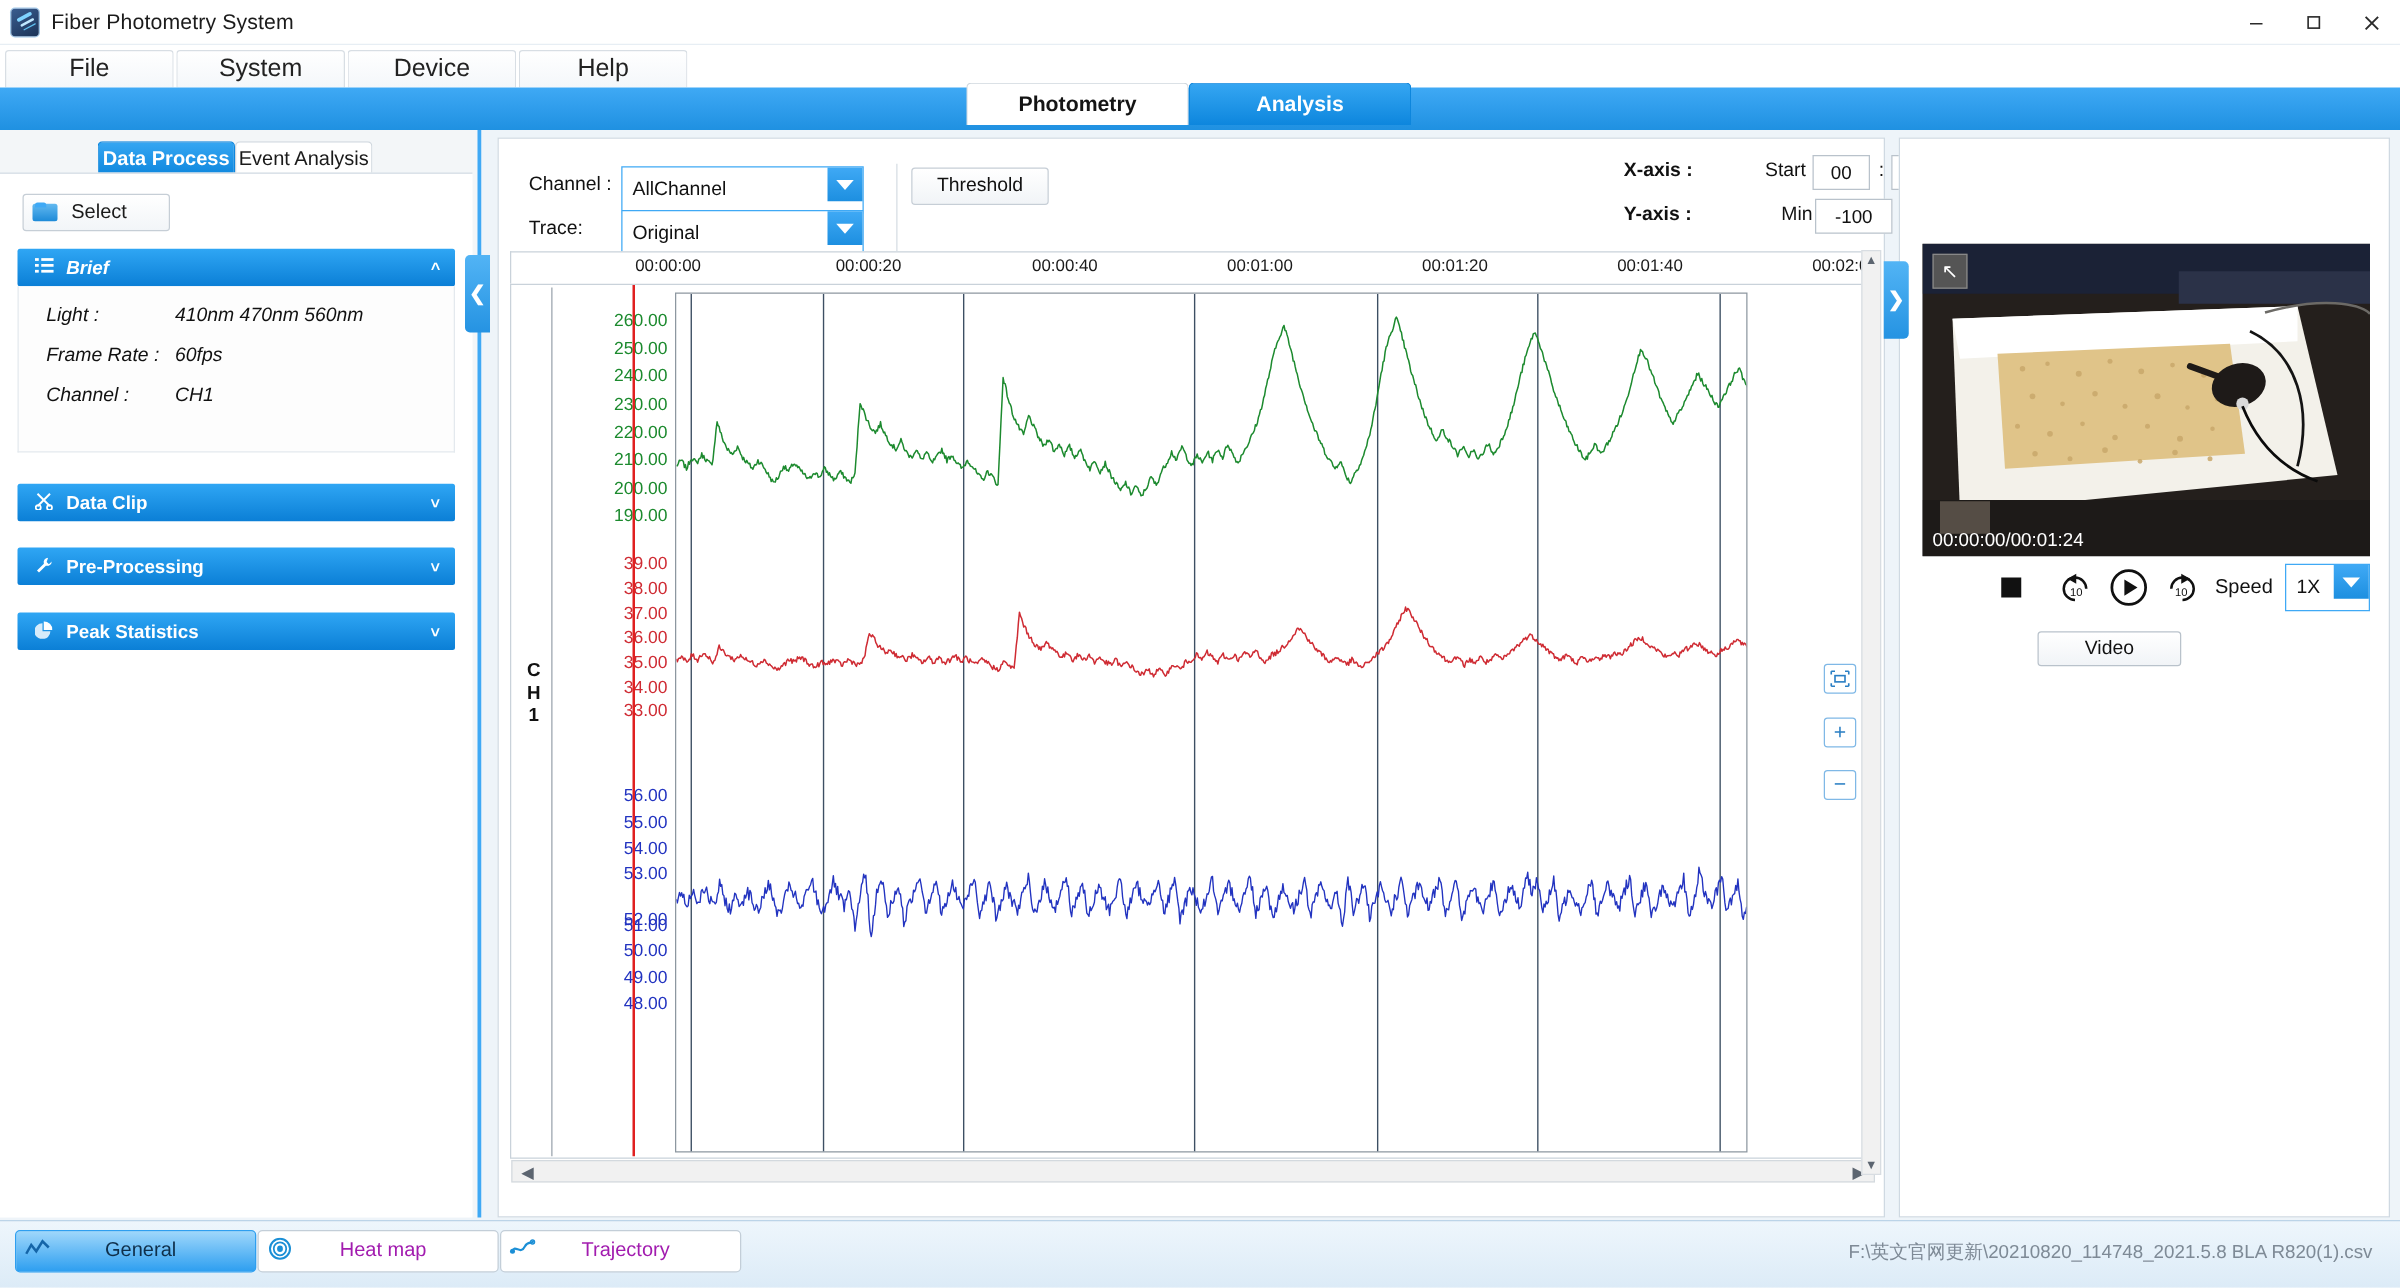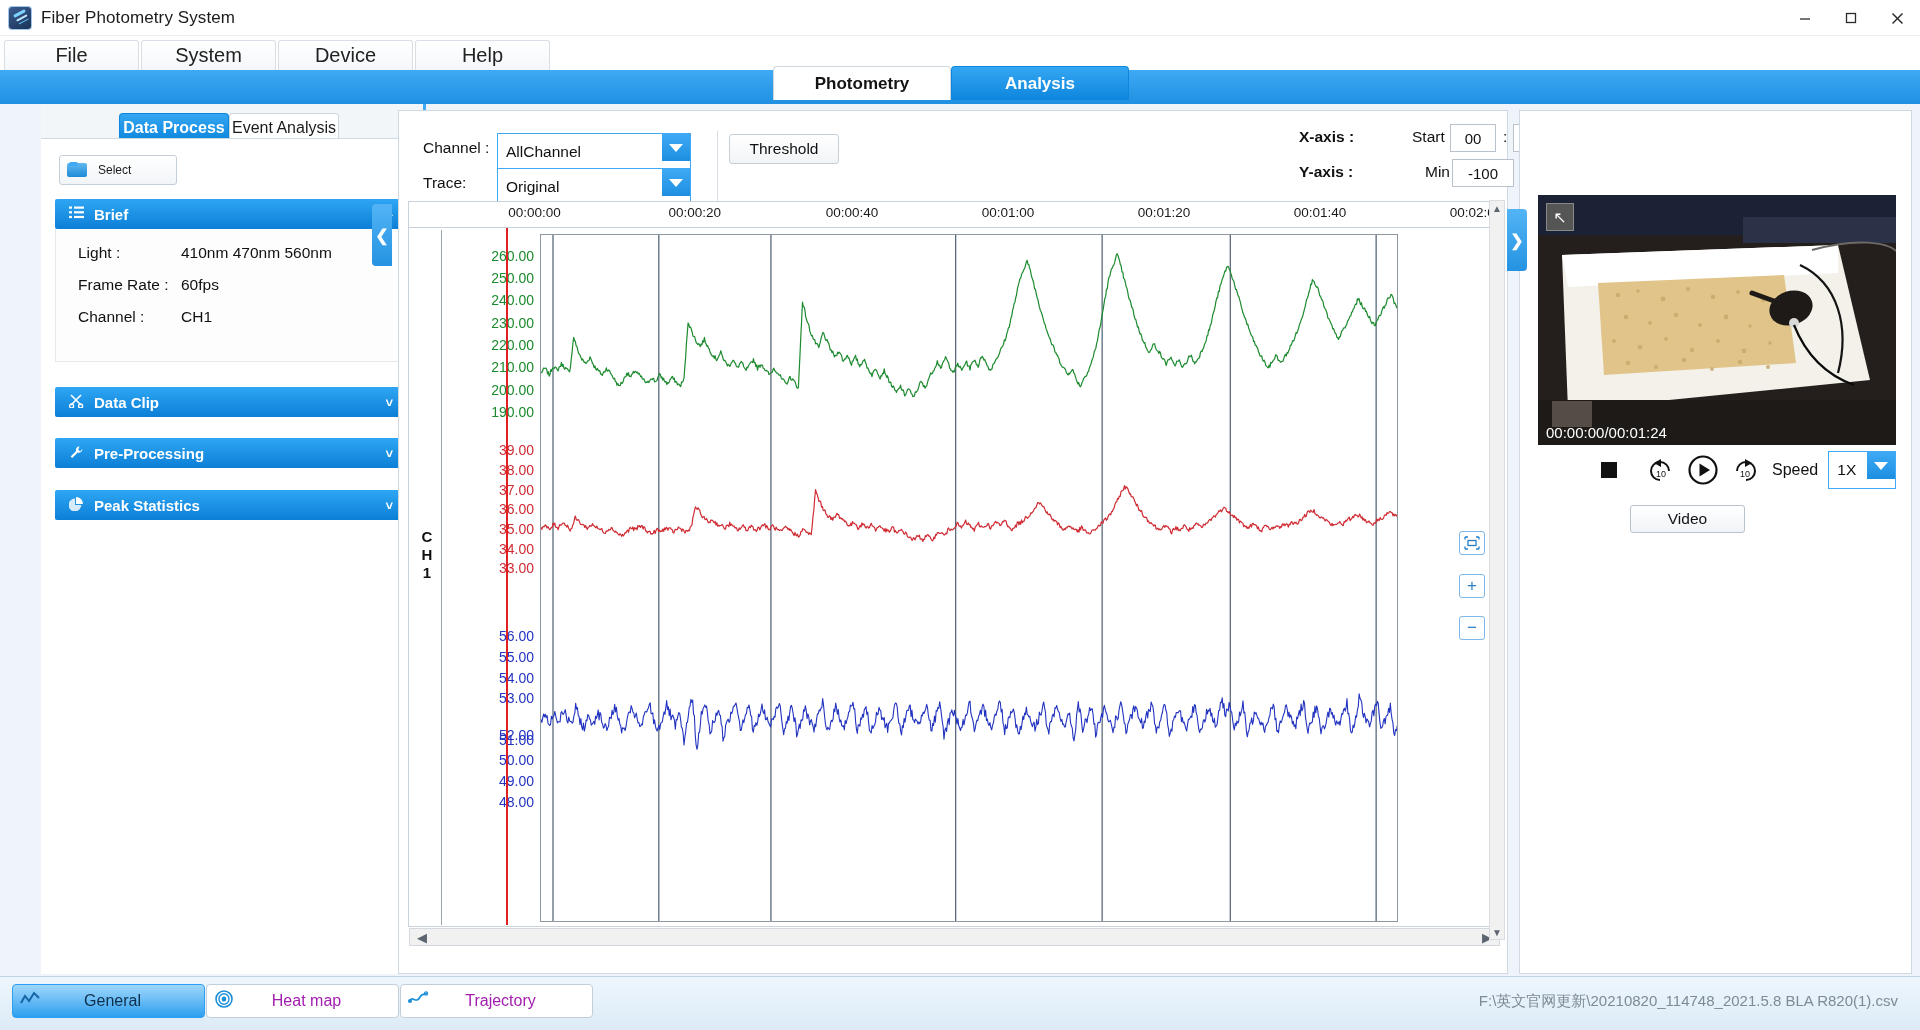--- a/index.html
+++ b/index.html
@@ -64,21 +64,21 @@
   .maintab.active{ background:linear-gradient(#35a6f2,#0d86dd);color:#ffffff;border:1px solid #0d86dd;border-bottom:none;}
 
   
   #workspace{
     position:absolute;left:0;top:104px;width:1920px;height:886px;background:#eef4f9;
   }
 
   
   #leftpanel{
     position:absolute;left:0;top:104px;width:385px;height:870px;
-    background:#f3f6f8; border-right:3px solid #3fa9f5;margin-left:41px;
+    background:#f3f6f8; border-right:3px solid #3fa9f5;
   }
   #lefttabs{ position:absolute;left:0;top:7px;width:385px;height:30px;display:flex;align-items:flex-end;}
   .ltab{
     height:28px;line-height:27px;text-align:center;font-size:16px;border-radius:4px 4px 0 0;
   }
   .ltab.active{ width:110px;margin-left:78px;background:linear-gradient(#35a6f2,#0d86dd);color:#fff;font-weight:bold;border:1px solid #0d86dd;border-bottom:none;}
   .ltab.inactive{ width:110px;background:#ffffff;color:#1a1a1a;border:1px solid #cfd7de;border-bottom:none;}
   #leftbody{
     position:absolute;left:0;top:34px;width:378px;height:836px;background:#ffffff;
     border-top:1px solid #cfd9e2;
@@ -90,21 +90,21 @@
   }
   .folder-icon{ width:22px;height:16px;margin-left:7px;position:relative;flex:none;}
   .folder-icon:before{
     content:"";position:absolute;left:0;top:1px;width:20px;height:14px;border-radius:2px;
     background:linear-gradient(#63b9f0,#1d8ad8);
   }
   .folder-icon:after{
     content:"";position:absolute;left:2px;top:0px;width:9px;height:4px;border-radius:2px 2px 0 0;
     background:#3fa9f5;
   }
-  #select-label{ margin-left:9px;font-size:12px;color:#1a1a1a;text-align:right;}
+  #select-label{ margin-left:9px;font-size:16px;color:#1a1a1a;text-align:right;}
 
   .acc{ position:absolute;left:14px;width:350px; }
   .acc-head{
     height:30px;display:flex;align-items:center;
     background:linear-gradient(#2fa6f4,#0b7fd6);
     color:#ffffff;font-size:15px;font-weight:bold;
     border-radius:2px; cursor:pointer;
   }
   .acc-head .ic{ width:20px;margin-left:11px;margin-right:8px;text-align:center;font-size:14px;color:#fff;flex:none;}
   .chev{ margin-left:auto;margin-right:12px;font-size:13px;font-weight:bold; }
@@ -291,21 +291,21 @@
     <div class="ltab inactive">Event Analysis</div>
   </div>
 
   <div id="leftbody">
 
     <div id="select-btn">
       <span class="folder-icon"></span>
       <span id="select-label">Select</span>
     </div>
 
-    <div class="acc" style="top:60px;">
+    <div class="acc" style="top:60px;font-style:italic;">
       <div class="acc-head">
         <span class="ic">
           <svg width="15" height="13" viewBox="0 0 15 13">
               <rect x="0" y="0.5" width="3" height="2.2" fill="#fff"></rect>
               <rect x="5" y="0.5" width="10" height="2.2" fill="#fff"></rect>
               <rect x="0" y="5.2" width="3" height="2.2" fill="#fff"></rect>
               <rect x="5" y="5.2" width="10" height="2.2" fill="#fff"></rect>
               <rect x="0" y="9.9" width="3" height="2.2" fill="#fff"></rect>
               <rect x="5" y="9.9" width="10" height="2.2" fill="#fff"></rect>
             </svg>

